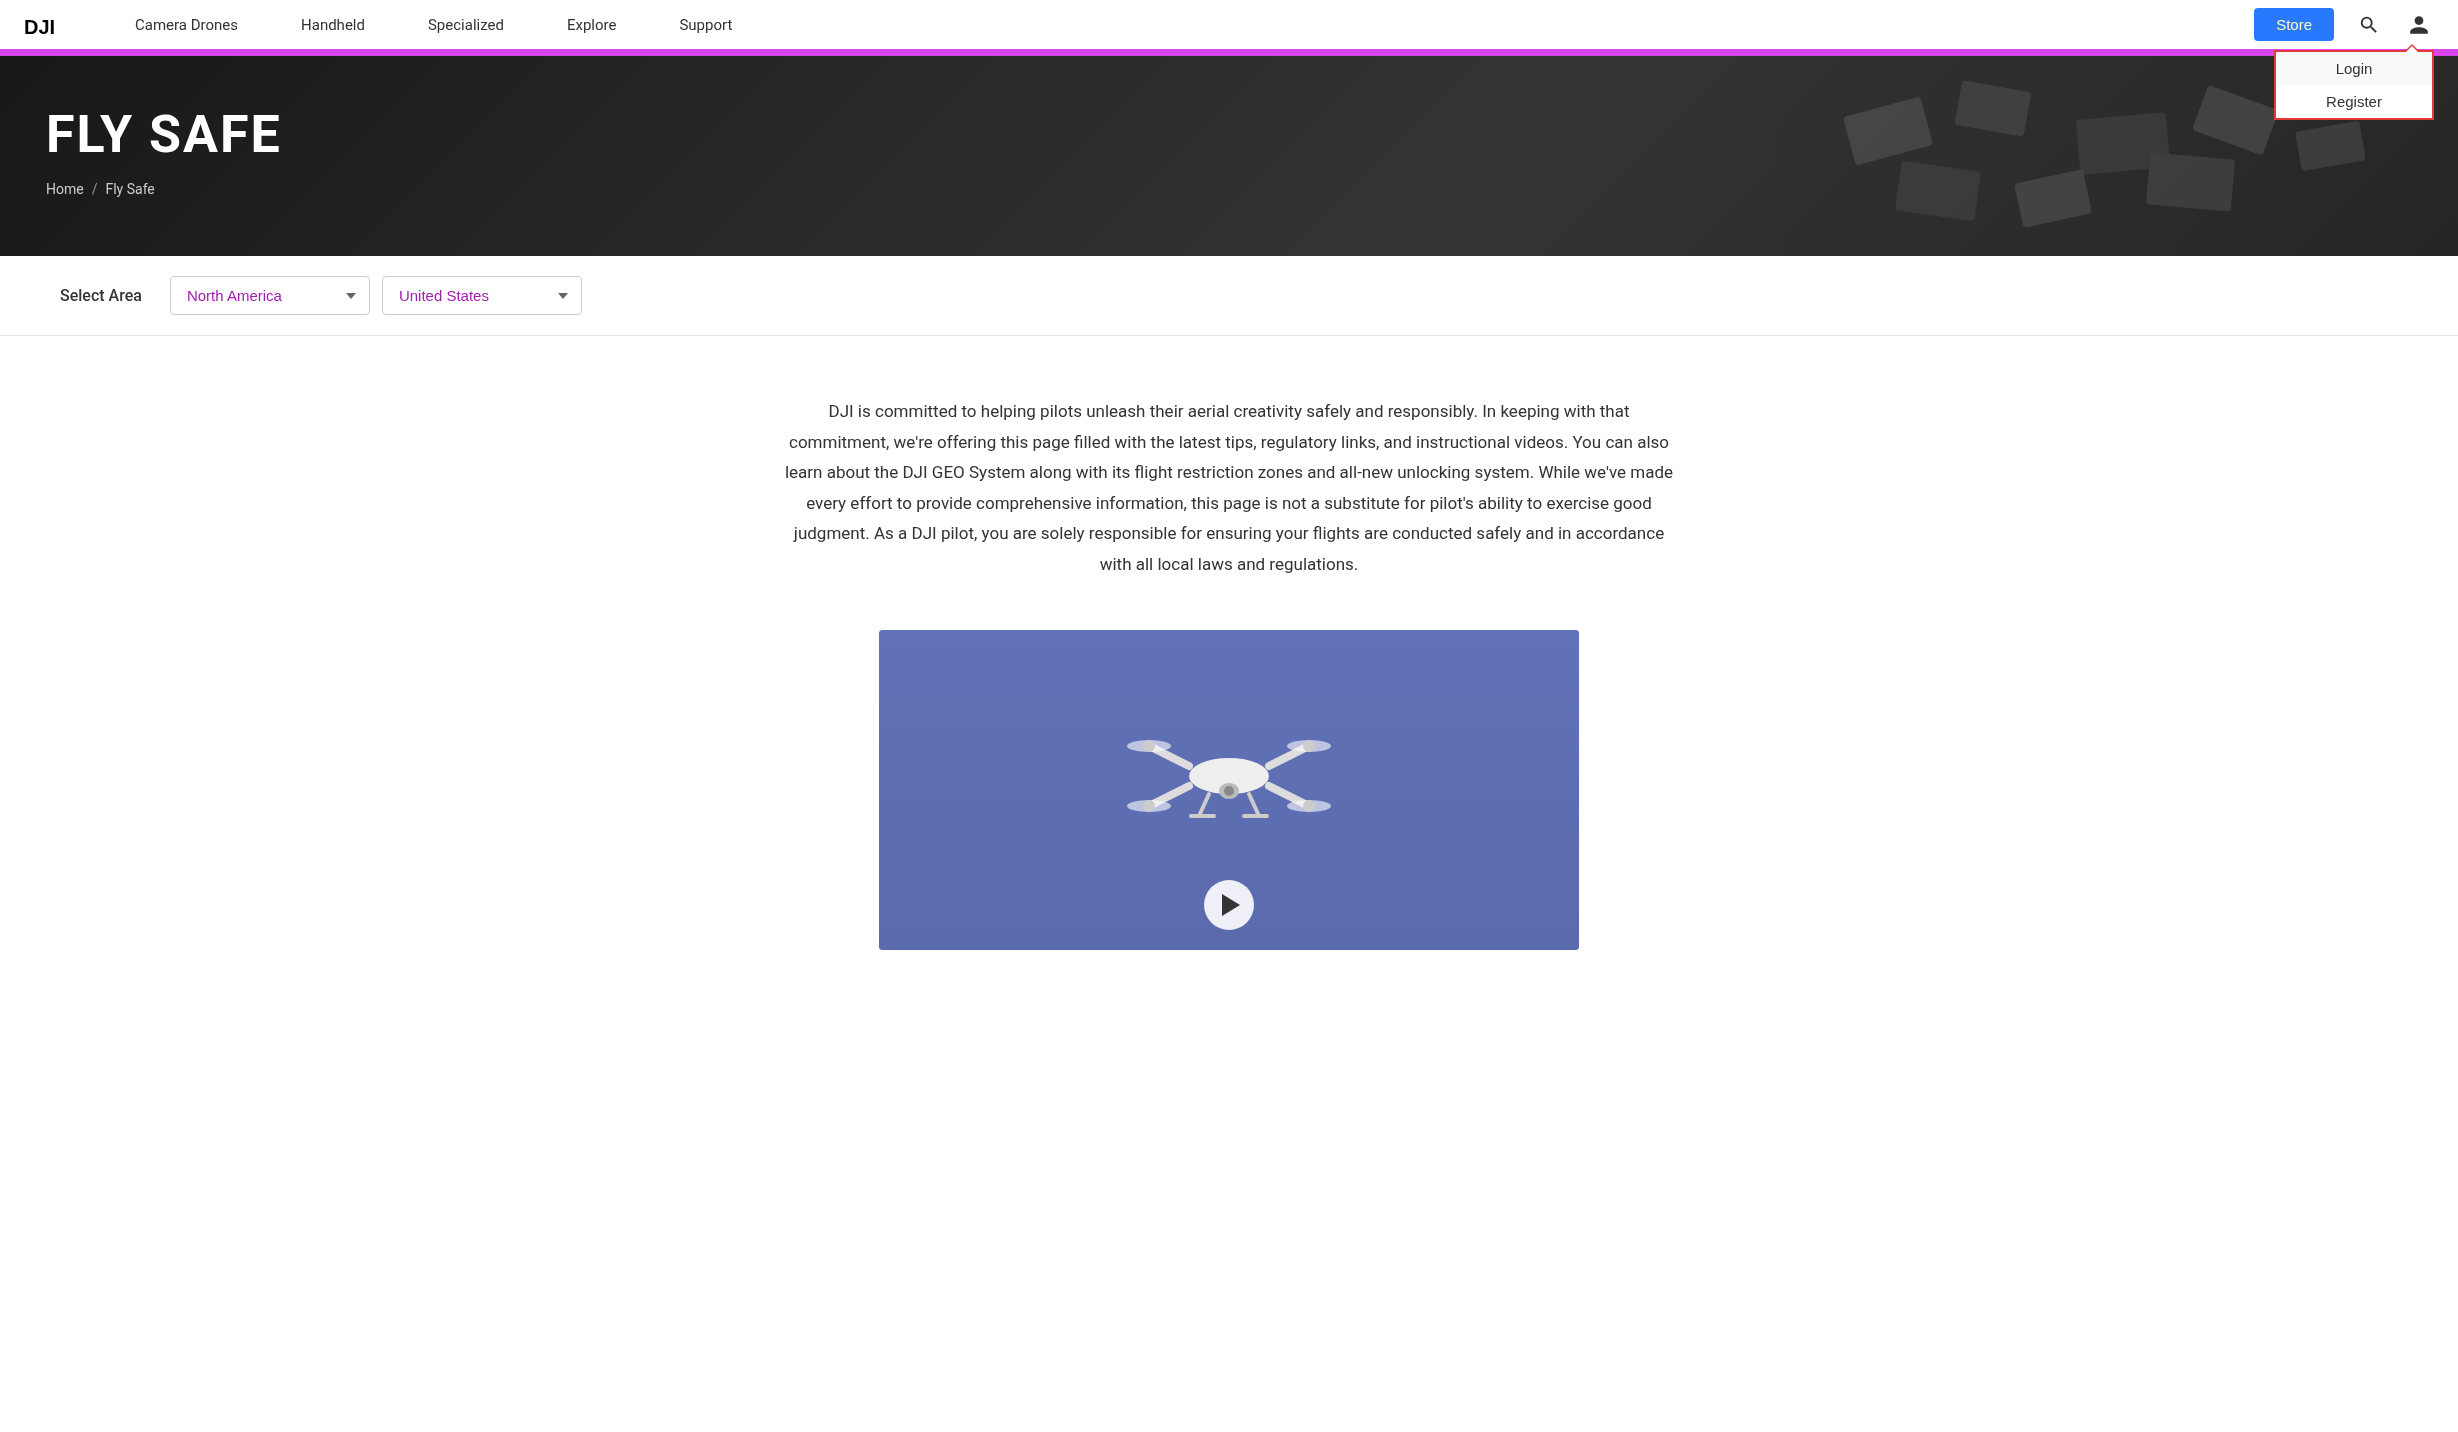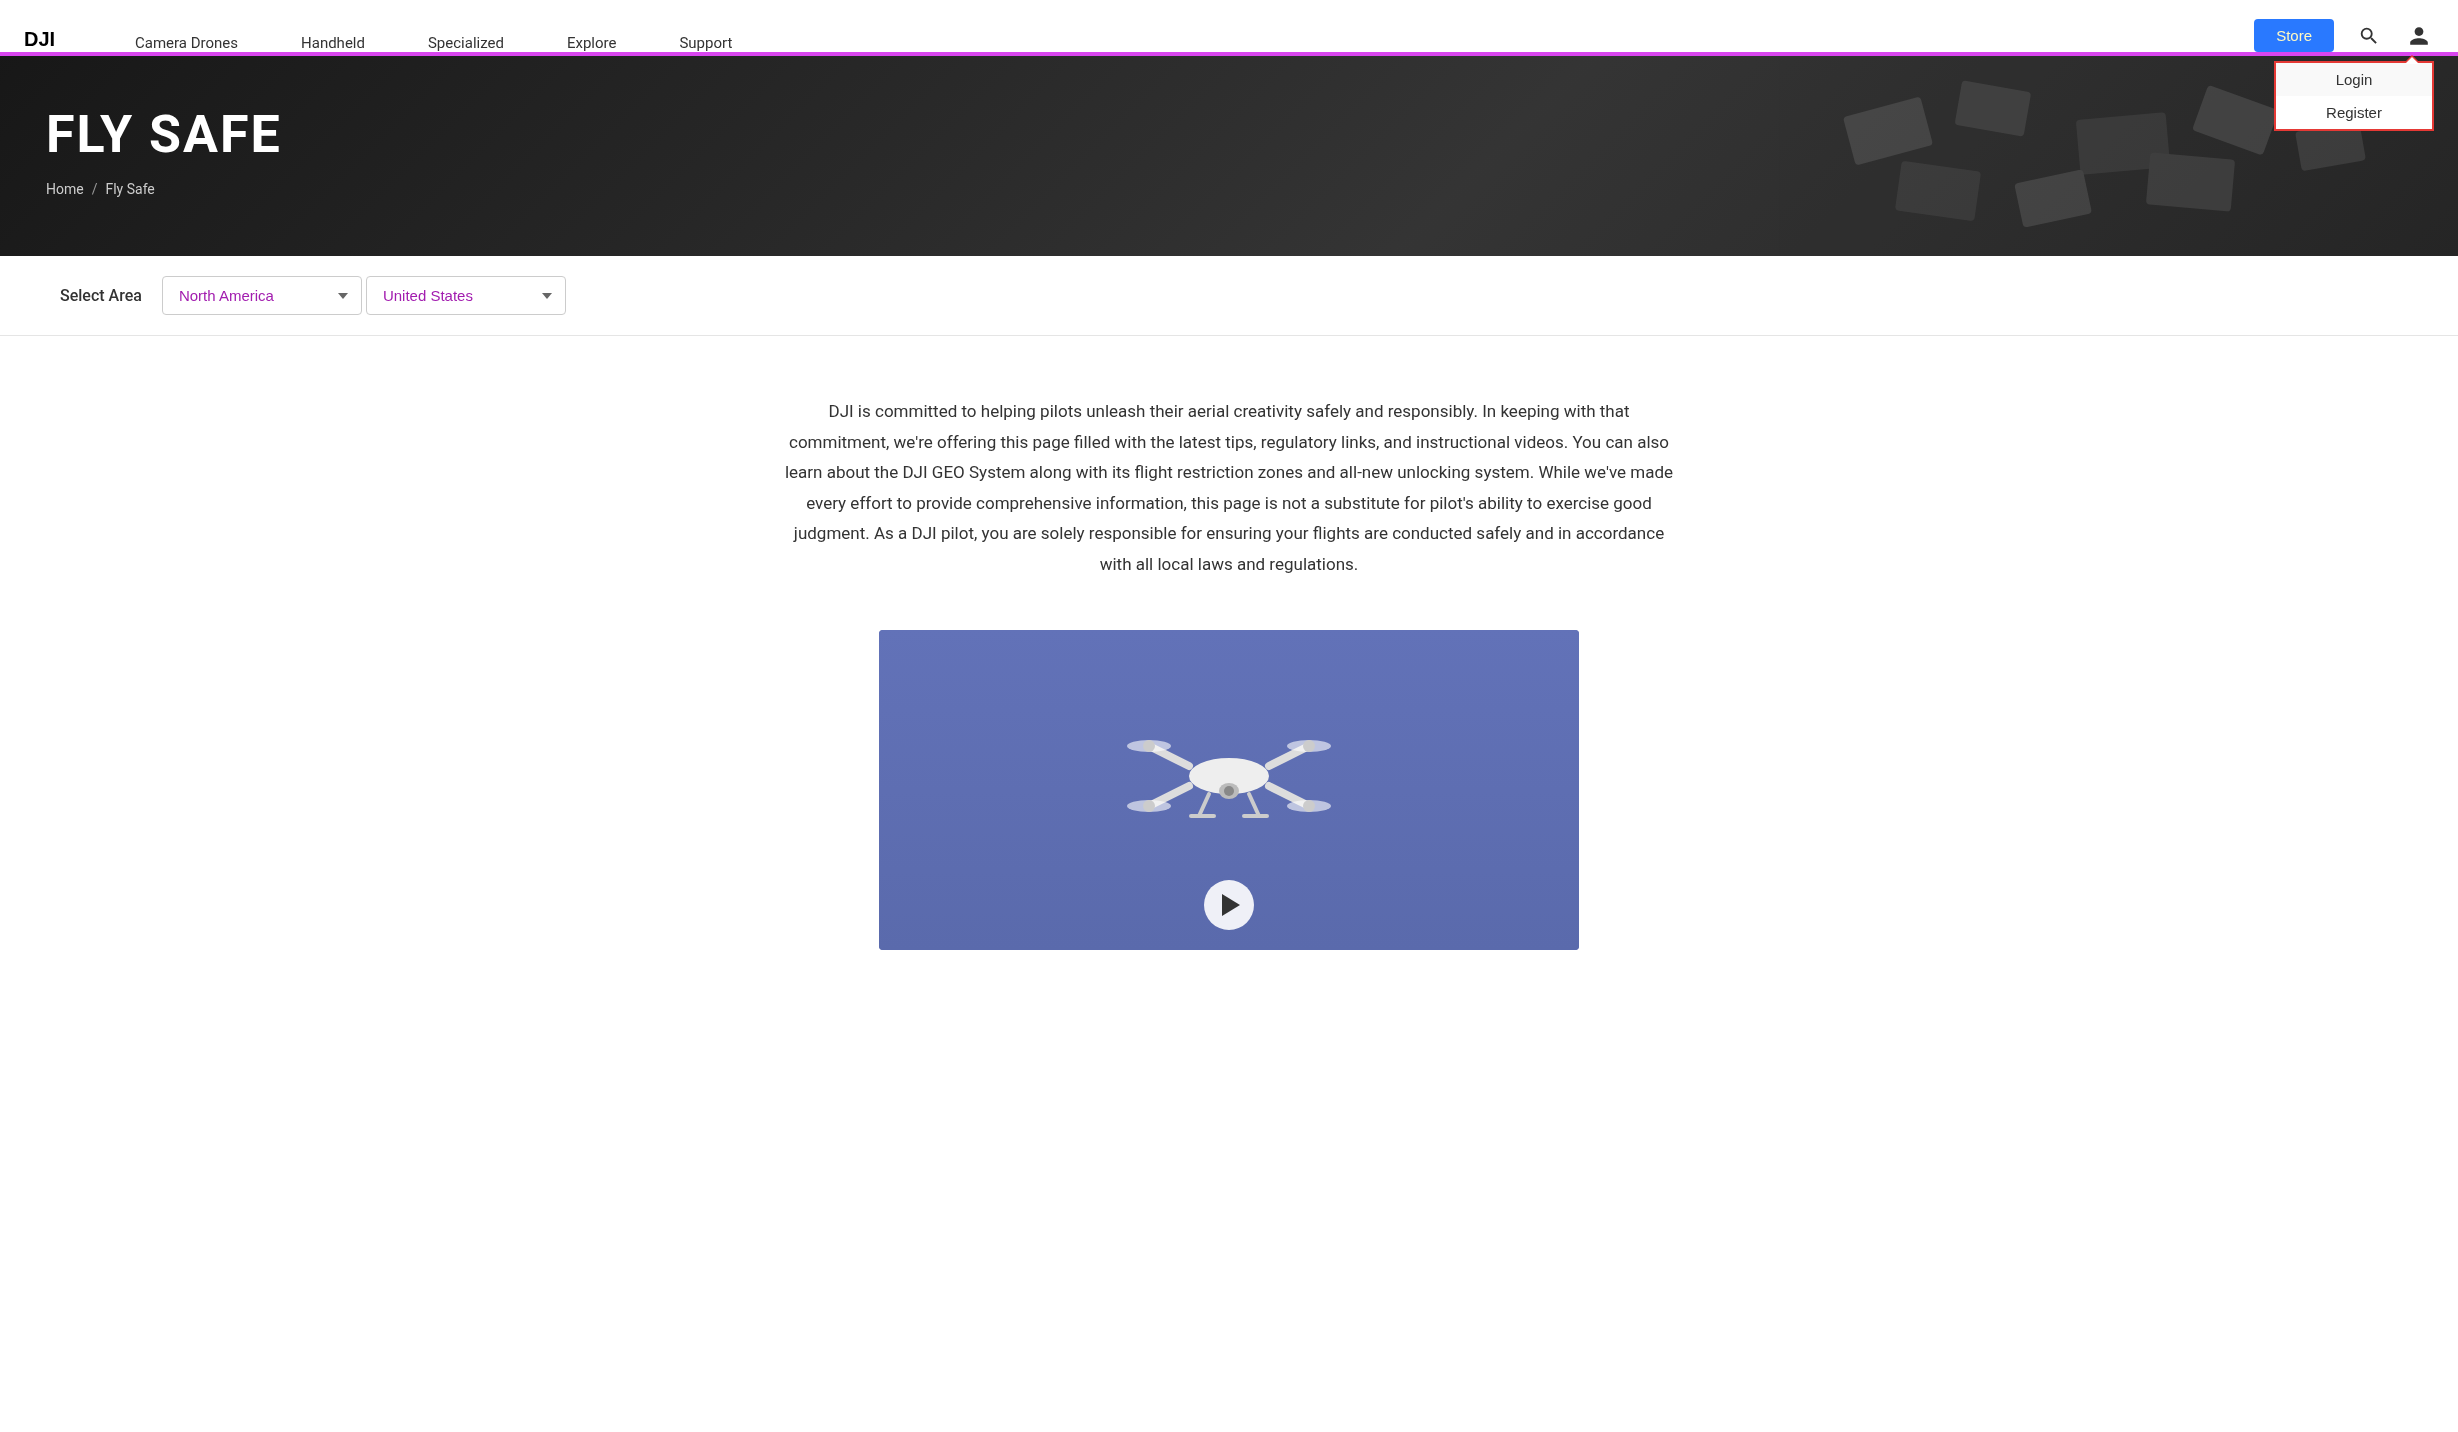--- a/index.html
+++ b/index.html
@@ -1,21 +1,21 @@
 <!DOCTYPE html>
 <html><head>
   <meta charset="utf-8">
   <style>
     * { box-sizing: border-box; margin: 0; padding: 0; }
     body { font-family: -apple-system, BlinkMacSystemFont, 'Segoe UI', Roboto, sans-serif; background: #fff; color: #333; }
 
     
     .navbar {
-      display: flex; align-items: flex-end; height: 56px;
-      padding: 0 24px; border-bottom: 4px solid #d946ef;
+      display: flex; align-items: center; height: 56px;
+      padding: 0 24px; border-bottom: 7px solid #d946ef;
       position: relative; z-index: 100; background: #fff;
     }
     .navbar-logo { margin-right: 32px; display: flex; align-items: center; }
     .navbar-logo svg { width: 44px; height: 30px; }
     .navbar-links { display: flex; gap: 28px; flex: 1; }
     .navbar-links a {
       text-decoration: none; color: #333; font-size: 15px; font-weight: 400; margin-left: 35px;
     }
     .navbar-right { display: flex; align-items: center; gap: 20px; }
     .store-btn {
@@ -68,21 +68,21 @@
     }
     .hero-content { position: relative; z-index: 2; }
     .hero-title { font-size: 52px; font-weight: 700; letter-spacing: 2px; margin-bottom: 16px; }
     .breadcrumb { display: flex; gap: 8px; font-size: 14px; color: #ccc; }
     .breadcrumb a { color: #ccc; text-decoration: none; }
     .breadcrumb-sep { color: #999; }
 
     
     .select-area-bar {
       display: flex; align-items: center; padding: 20px 60px;
-      border-bottom: 1px solid #e5e5e5; gap: 4px;
+      border-bottom: 1px solid #e5e5e5; gap: 12px;
     }
     .select-area-label { font-size: 16px; font-weight: 500; margin-right: 16px; }
     .custom-select {
       position: relative; display: inline-block;
     }
     .custom-select select {
       appearance: none; -webkit-appearance: none;
       border: 1px solid #ccc; border-radius: 4px;
       padding: 10px 40px 10px 16px;
       font-size: 15px; color: #a21caf; background: #fff;

